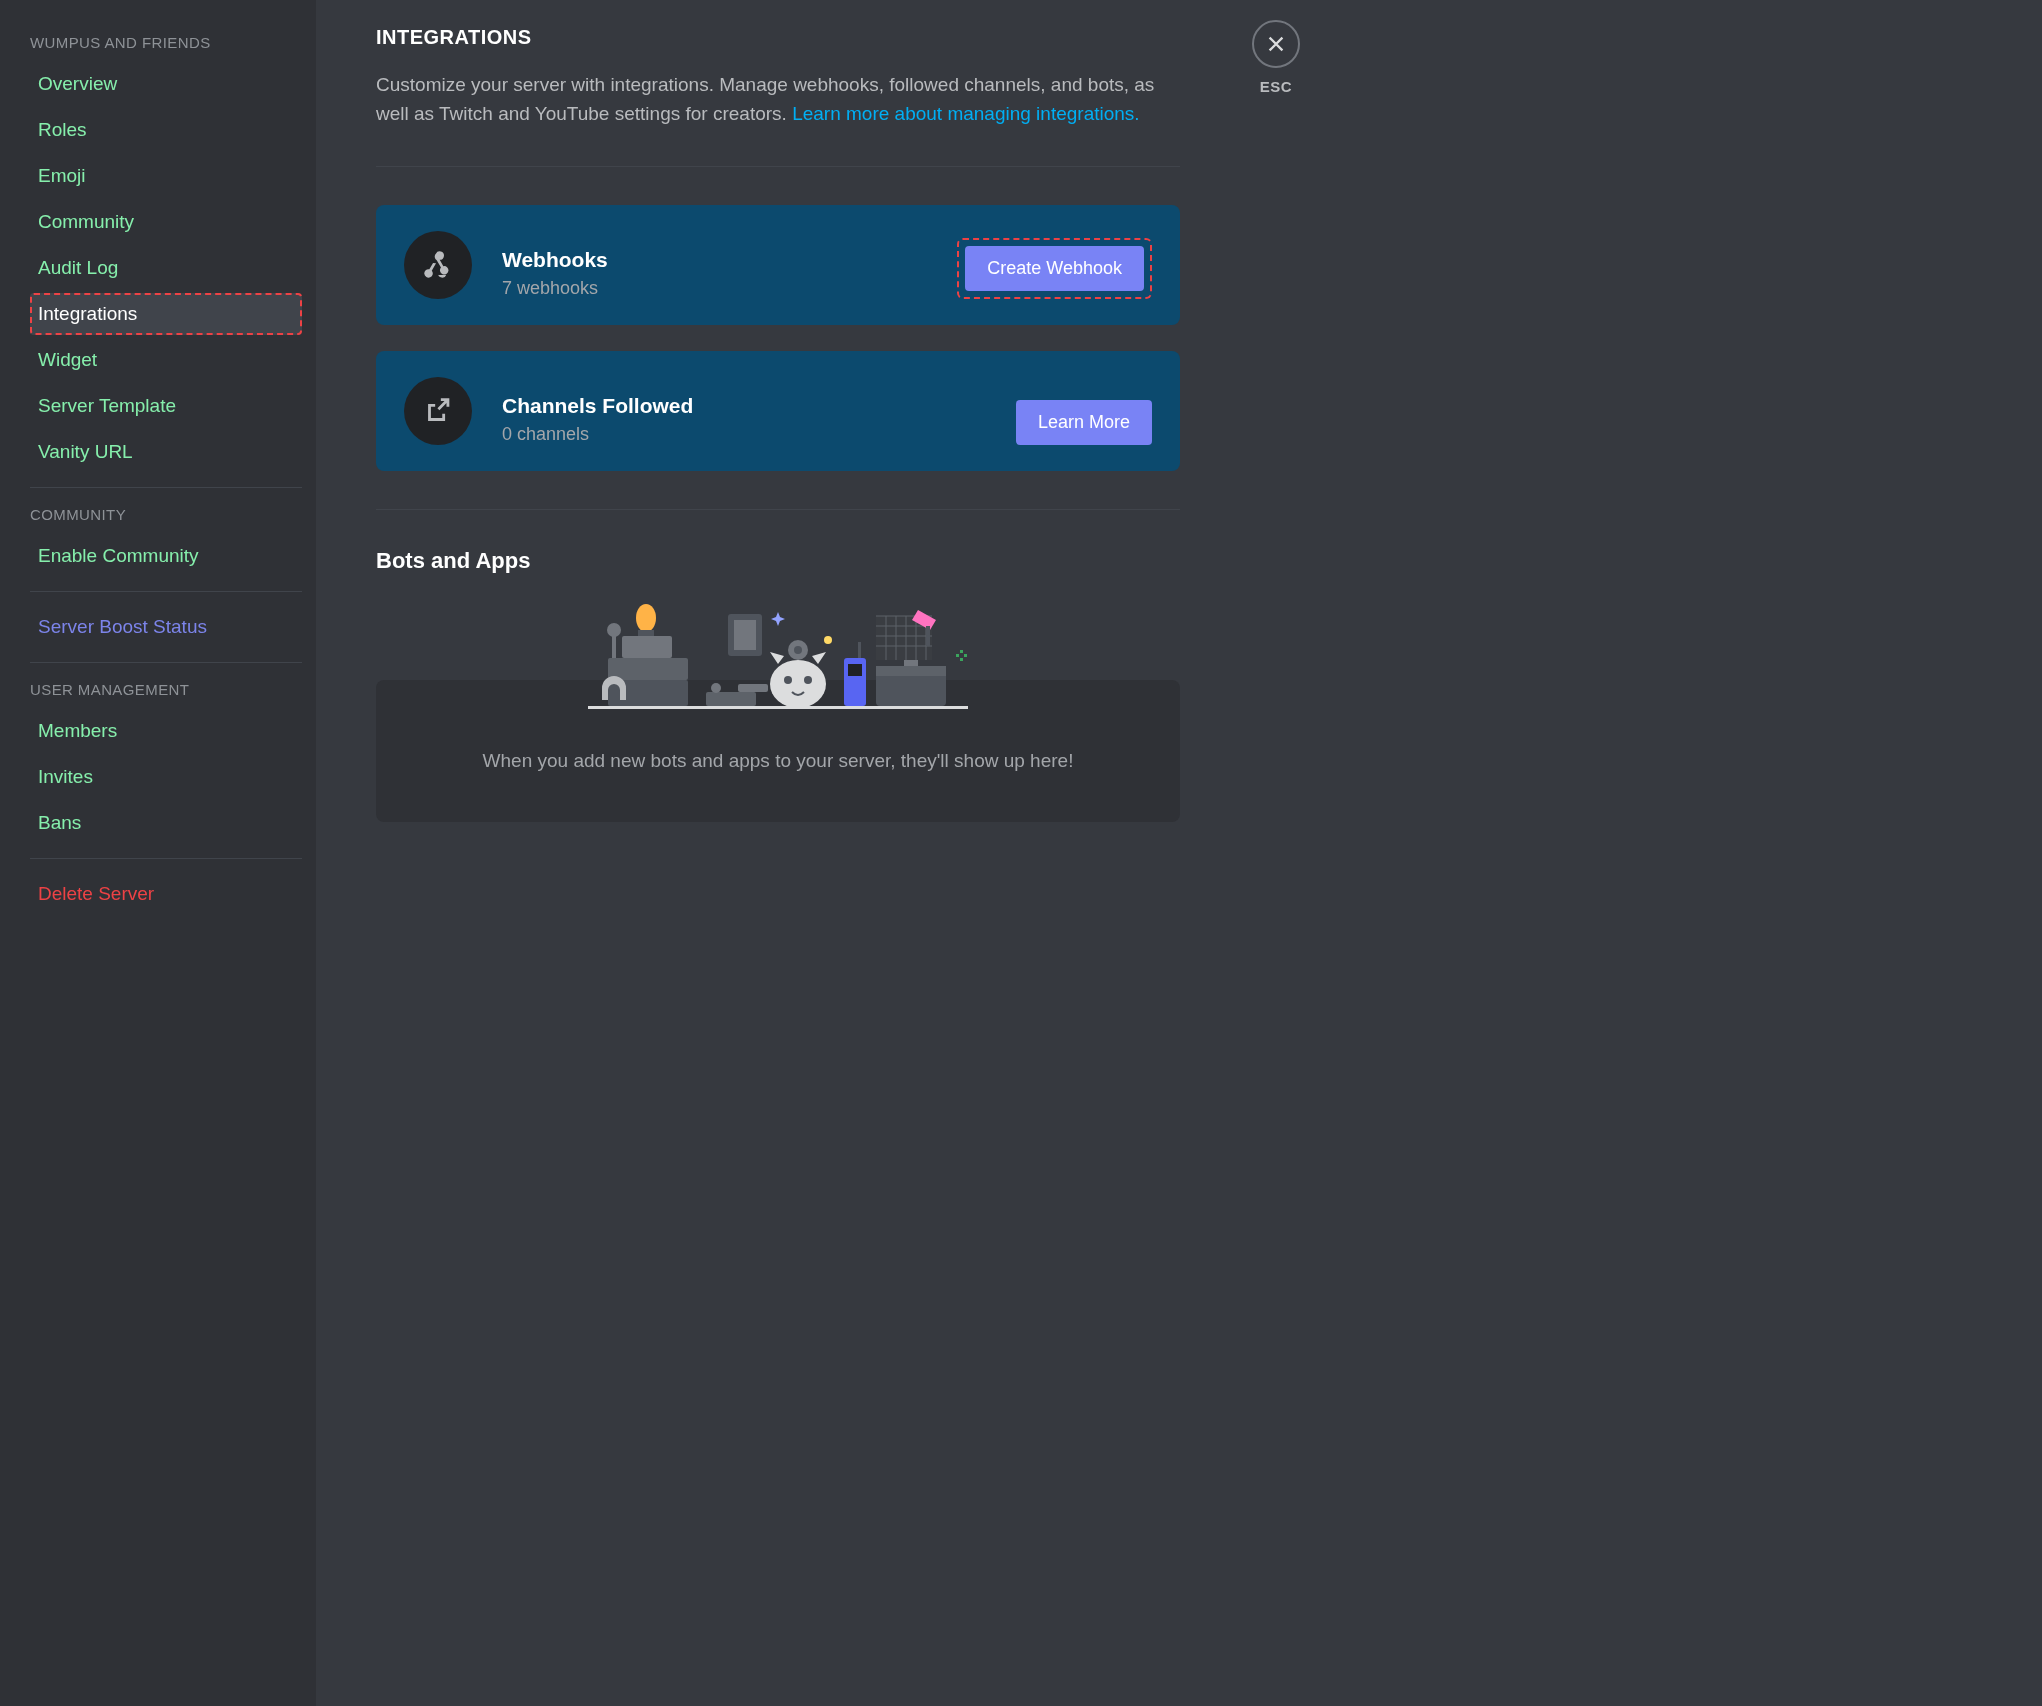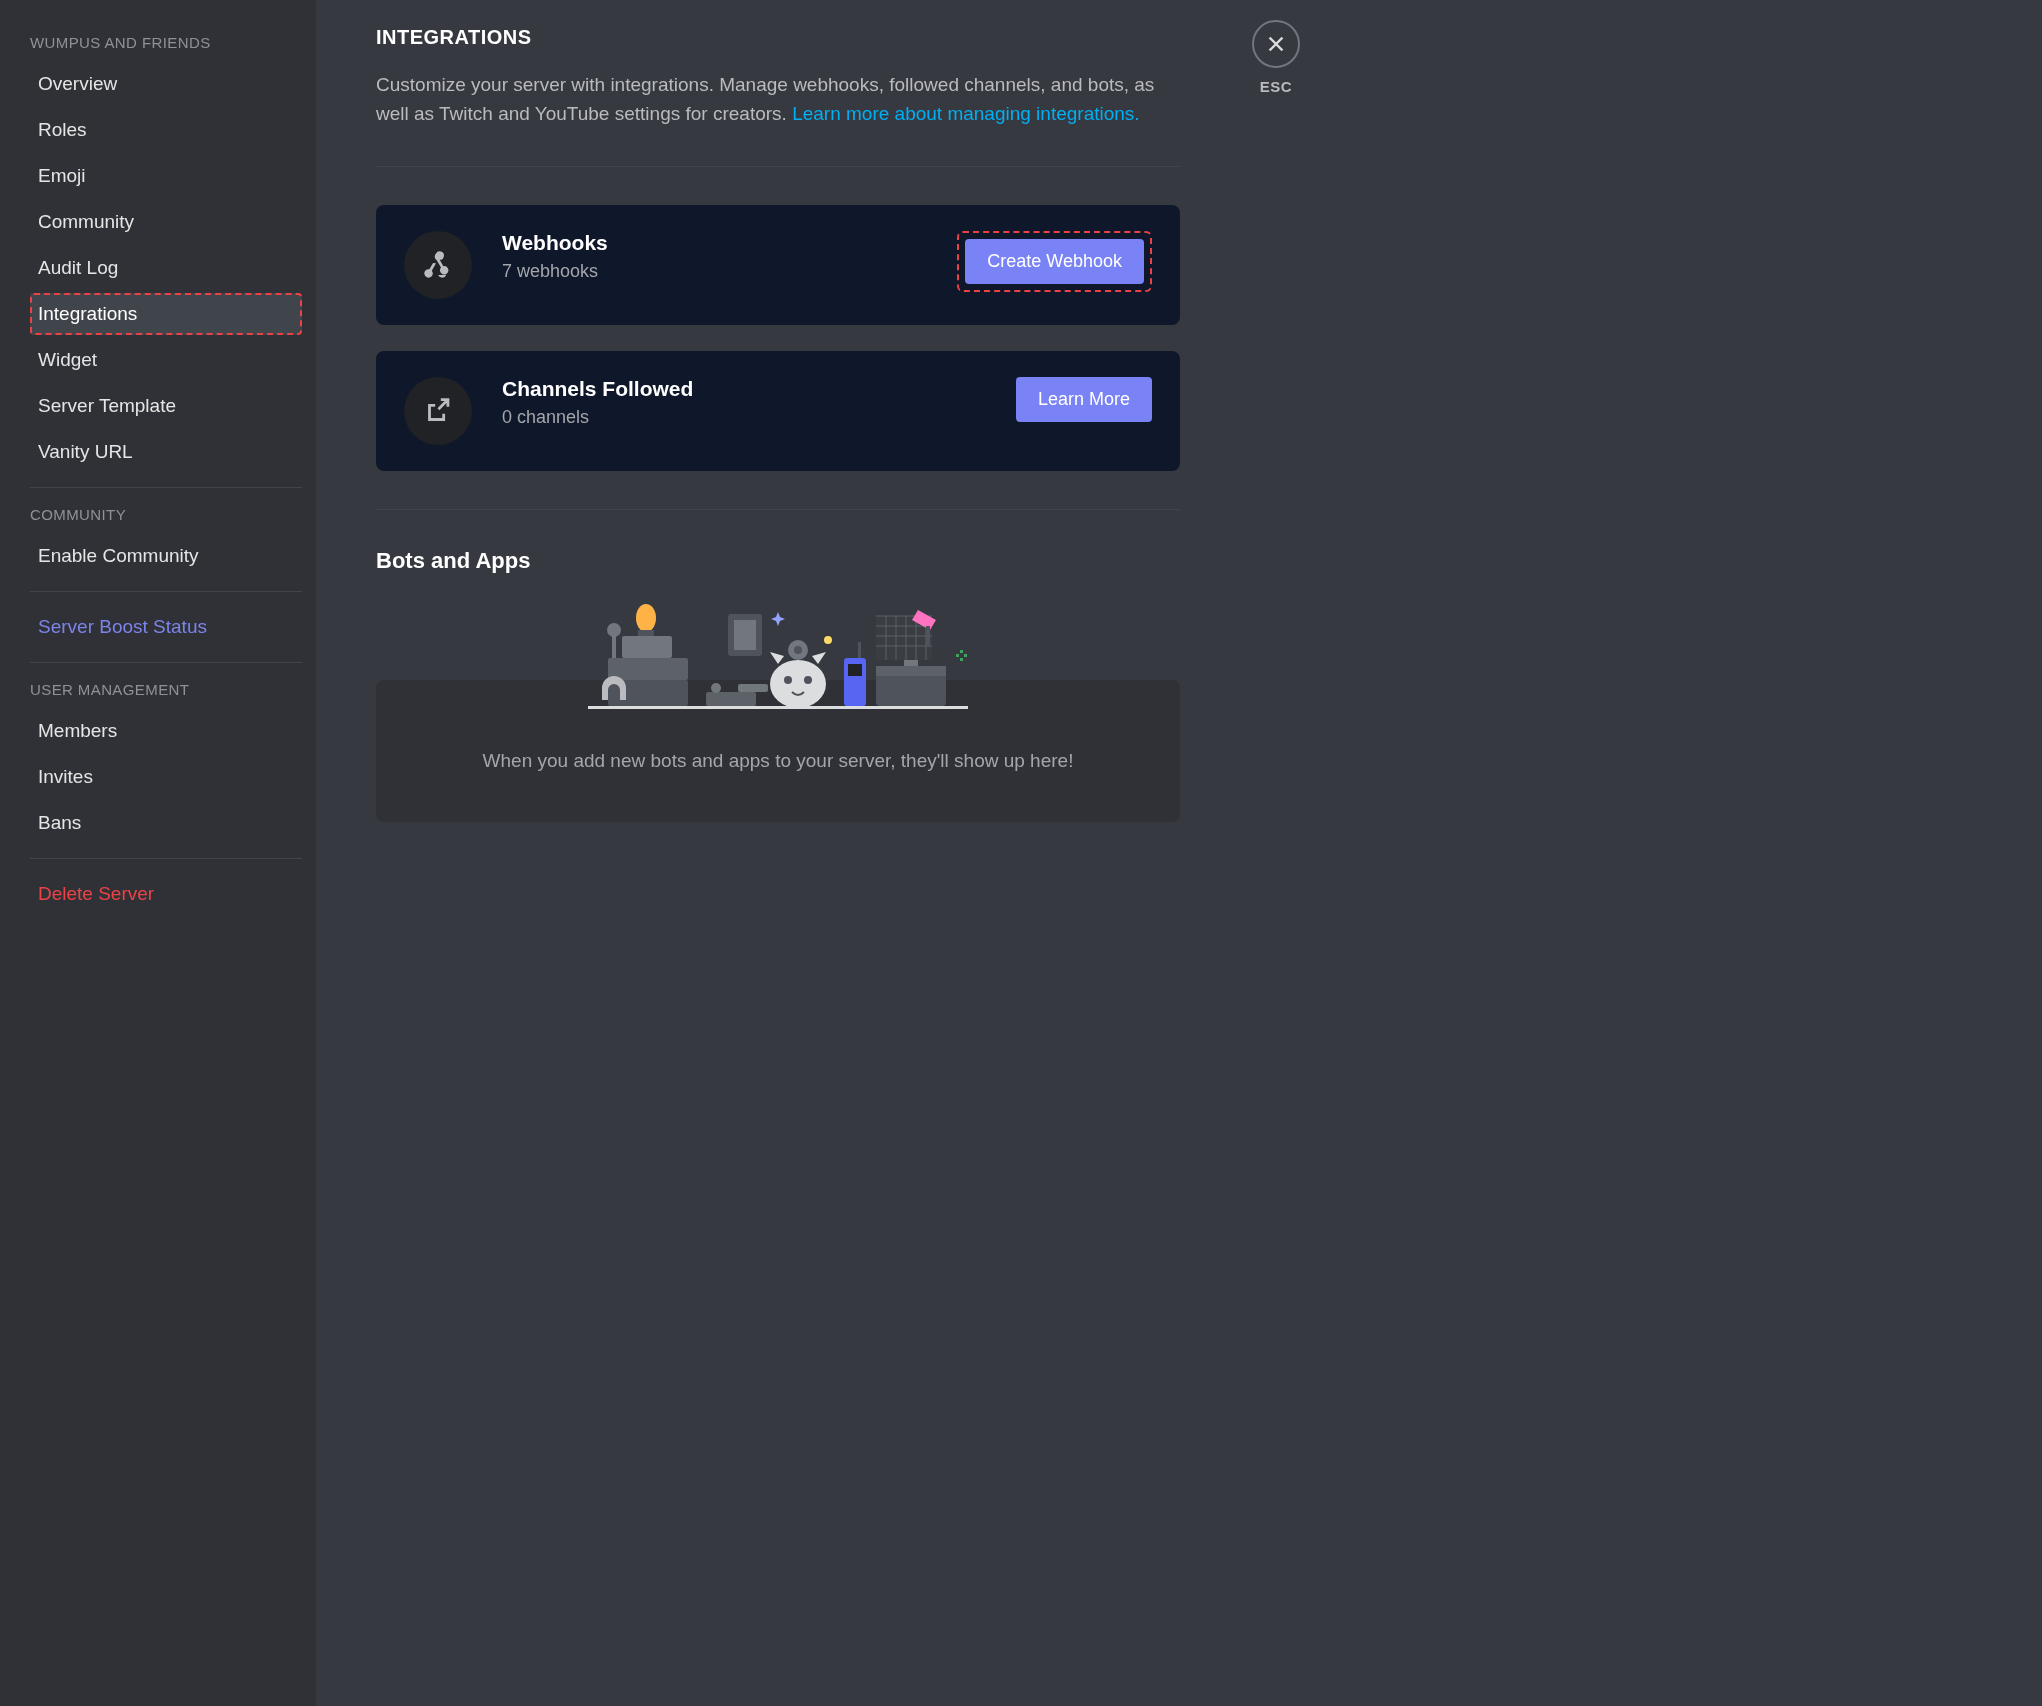--- a/index.html
+++ b/index.html
@@ -22,21 +22,21 @@
     font-weight: 400;
     letter-spacing: 0.4px;
     color: #8e9297;
     text-transform: uppercase;
     padding: 4px 0 6px 0;
     margin-bottom: 6px;
   }
   .sidebar-item {
     font-size: 19px;
     font-weight: 500;
-    color: #e5e5e5;
+    color: #86efac;
     padding: 10px 8px;
     border-radius: 4px;
     margin-bottom: 4px;
     cursor: pointer;
   }
   .sidebar-item.selected {
     background: #40444b;
     color: #ffffff;
     border: 2px dashed #ed4245;
     padding: 8px 6px;
@@ -67,25 +67,25 @@
     line-height: 1.5;
     color: #b9bbbe;
   }
   .page-desc a { color: #00aff4; text-decoration: none; text-align: right; }
   .hr {
     height: 1px;
     background: #40444b;
     margin: 38px 0;
   }
   .card {
-    background: #0f172a;
+    background: #0c4a6e;
     border-radius: 8px;
     padding: 26px 28px;
     display: flex;
-    align-items: flex-start;
+    align-items: flex-end;
     margin-bottom: 26px;
   }
   .icon-circle {
     width: 68px;
     height: 68px;
     border-radius: 50%;
     background: #202225;
     display: flex;
     align-items: center;
     justify-content: center;

